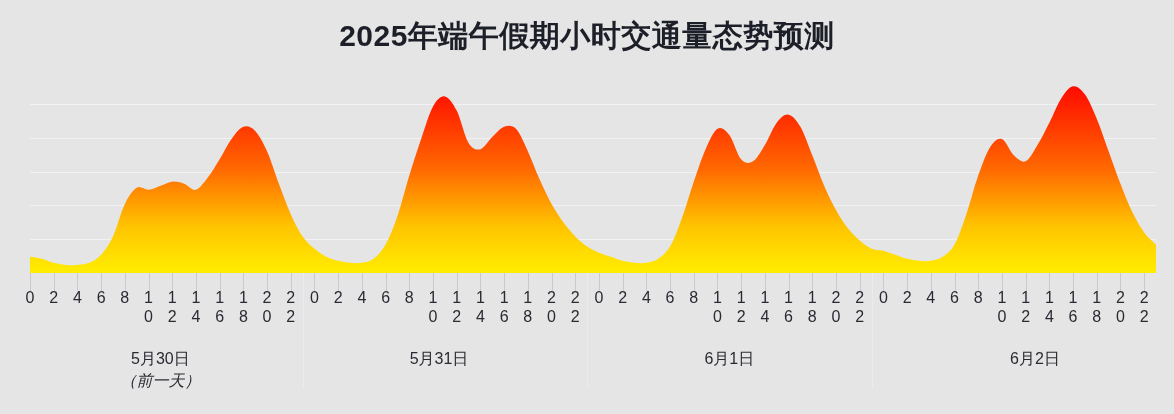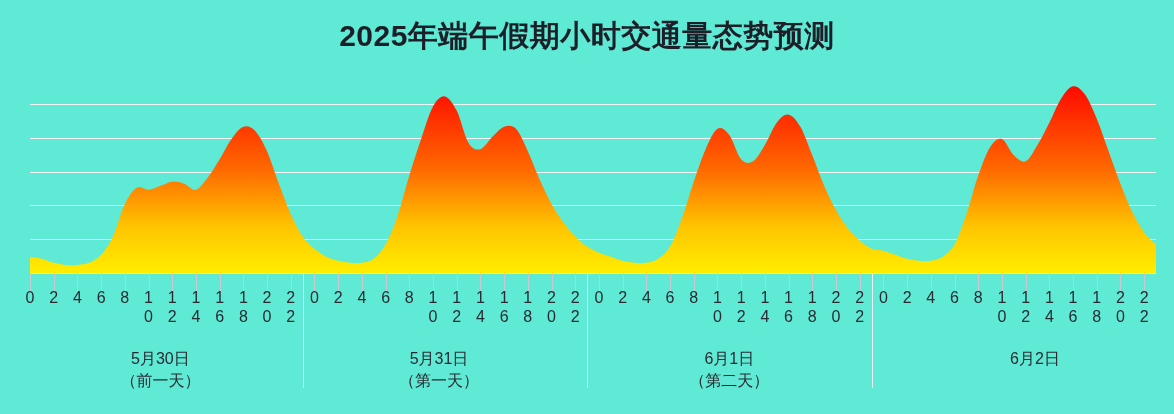--- a/index.html
+++ b/index.html
@@ -9,21 +9,21 @@
     background: #ffffff;
   }
   body {
     font-family: "Liberation Sans", "DejaVu Sans", sans-serif;
     -webkit-font-smoothing: antialiased;
   }
   #page {
     position: relative;
     width: 1174px;
     height: 414px;
-    background: #5eead4;
+    background: #e5e5e5;
     overflow: hidden;
   }
 
   
   #chart-title {
     position: absolute;
     left: 0;
     top: 16px;
     width: 1174px;
     text-align: center;
@@ -126,20 +126,21 @@
     top: 348px;
     width: 240px;
     margin-left: -120px;
     text-align: center;
     font-size: 16px;
     color: #2a2a33;
     line-height: 22px;
   }
   .day-label .dl-sub {
     display: block;
+    font-style: italic;
   }
 
   
   #watermark {
     position: absolute;
     right: 12px;
     bottom: 4px;
     font-size: 26px;
     font-weight: bold;
     color: #33333a;
@@ -278,19 +279,19 @@
       <div class="hour-label" style="left: 971.92px;"><span>1</span><span class="d2">0</span></div>
       <div class="hour-label" style="left: 995.62px;"><span>1</span><span class="d2">2</span></div>
       <div class="hour-label" style="left: 1019.33px;"><span>1</span><span class="d2">4</span></div>
       <div class="hour-label" style="left: 1043.03px;"><span>1</span><span class="d2">6</span></div>
       <div class="hour-label" style="left: 1066.74px;"><span>1</span><span class="d2">8</span></div>
       <div class="hour-label" style="left: 1090.44px;"><span>2</span><span class="d2">0</span></div>
       <div class="hour-label" style="left: 1114.15px;"><span>2</span><span class="d2">2</span></div>
     </div>
   <div id="day-labels-wrap">
       <div class="day-label" style="left: 160.38px;"><span>5月30日</span><span class="dl-sub">（前一天）</span></div>
-      <div class="day-label" style="left: 439px;"><span>5月31日</span><span class="dl-sub">（第一天）</span></div>
-      <div class="day-label" style="left: 729.31px;"><span>6月1日</span><span class="dl-sub">（第二天）</span></div>
+      <div class="day-label" style="left: 439px;"><span>5月31日</span></div>
+      <div class="day-label" style="left: 729.31px;"><span>6月1日</span></div>
       <div class="day-label" style="left: 1035px;"><span>6月2日</span></div>
     </div>
 
 
 </div>
 
 </body></html>

